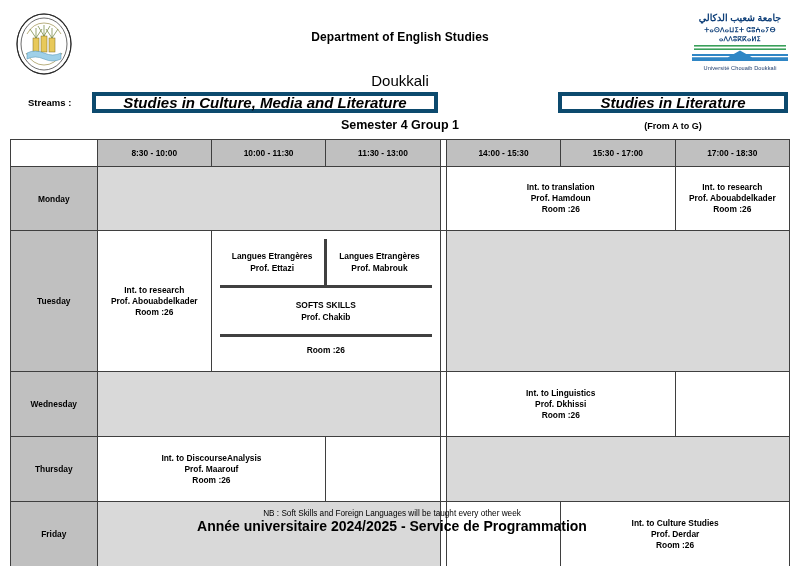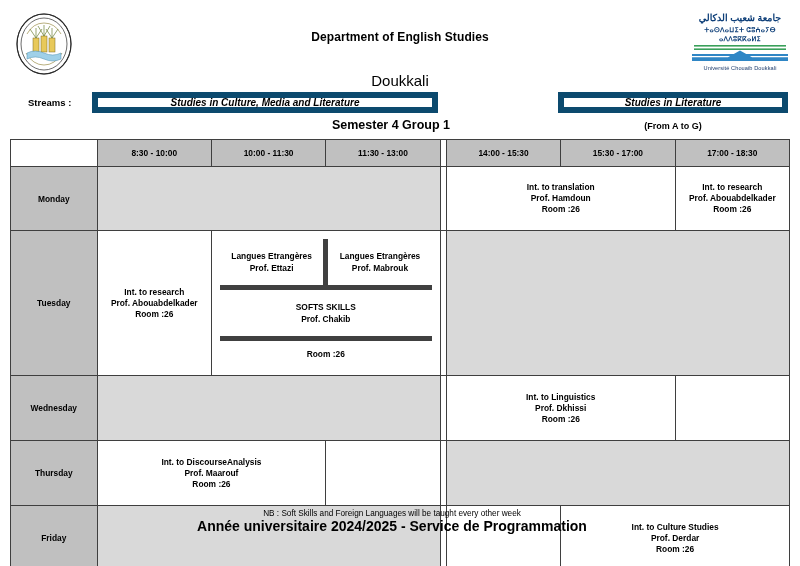--- a/index.html
+++ b/index.html
@@ -86,40 +86,40 @@
   .streams-label {
     position: absolute;
     left: 28px; top: 5px;
     font-size: 9.5px;
     font-weight: bold;
   }
   .stream-box {
     position: absolute;
     top: 0;
     height: 21px;
-    border: 6px solid #0c4a6e;
+    border: 4px solid #0c4a6e;
     background: #ffffff;
     display: flex;
     align-items: center;
     justify-content: center;
-    font-size: 10px;
+    font-size: 15px;
     font-style: italic;
     font-weight: bold;
   }
   .stream-box.left  { left: 92px;  width: 346px; }
   .stream-box.right { left: 558px; width: 230px; }
 
   
   .semester-row {
     position: relative;
     height: 20px;
   }
   .semester-title {
     position: absolute;
-    left: 7px; width: 768px; top: 0;
+    left: 16px; width: 768px; top: 0;
     text-align: center;
     font-size: 12.5px;
     font-weight: bold;
   }
   .group-range {
     position: absolute;
     left: 558px; width: 230px; top: 3px;
     text-align: center;
     font-size: 9px;
     font-weight: bold;
@@ -186,21 +186,21 @@
   .cell-session .ln { display: block; }
 
   td.inner-host { padding: 0; border: 1px solid #3f3f3f; }
   table.inner {
     border-collapse: collapse;
     width: 100%;
     height: 100%;
     table-layout: fixed;
   }
   table.inner td {
-    border: 5px solid #404040;
+    border: 3px solid #404040;
     font-size: 8.4px;
     font-weight: bold;
     text-align: center;
     vertical-align: middle;
   }
   table.inner td.nb-outer-t { border-top: none; }
   table.inner td.nb-outer-l { border-left: none; }
   table.inner td.nb-outer-r { border-right: none; }
   table.inner td.nb-outer-b { border-bottom: none; }
   .two-line { line-height: 12px; padding: 3px 1px; }

